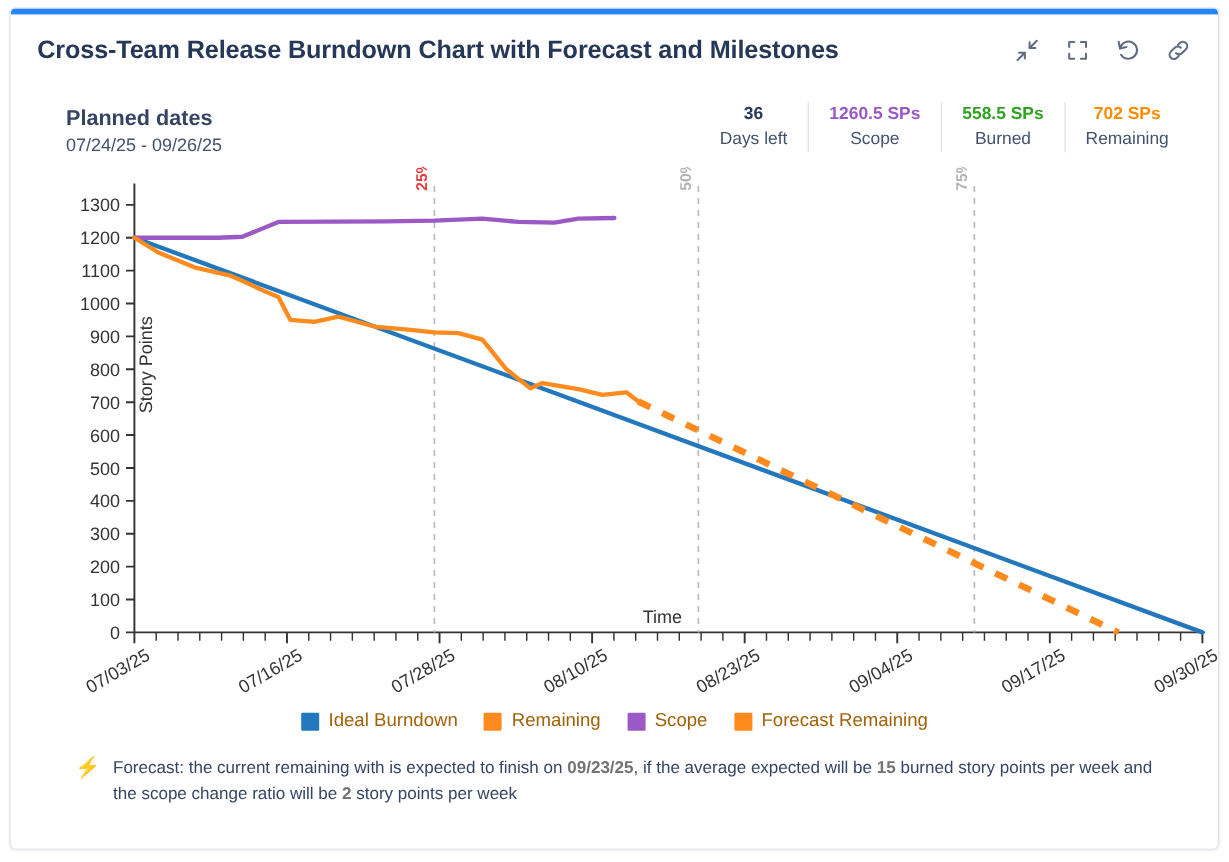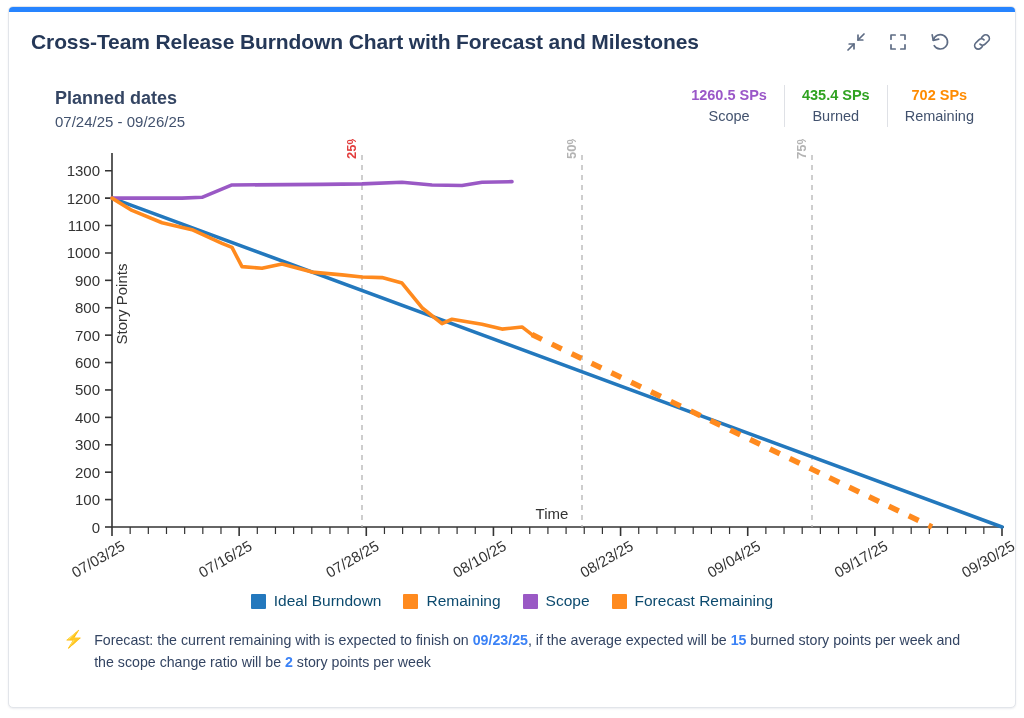--- a/index.html
+++ b/index.html
@@ -54,30 +54,30 @@
 
   .chart-area { position:absolute; top: 132px; left: 0; width: 1008px; height: 470px; }
   .chart-area svg { display:block; }
 
   .legend {
     position:absolute; top: 585px; left:0; width:100%;
     display:flex; justify-content:center; align-items:center; gap: 22px;
   }
   .legend-item { display:flex; align-items:center; gap:8px; cursor:pointer; }
   .legend-swatch { width:15px; height:15px; border-radius:1px; display:block; }
-  .legend-label { font-size:15.5px; color:#0c4a6e; }
+  .legend-label { font-size:15.5px; color:#a16207; }
 
   .footer {
     position:absolute; top: 622px; left:0; width:100%;
     display:flex; align-items:flex-start; gap:10px;
     padding: 0 46px 0 54px;
   }
   .bolt { color:#ff8b00; font-size:17px; line-height:20px; flex:0 0 auto; margin-top:1px; }
   .footer-text { font-size:14.2px; color:#344563; line-height:22px; }
-  .footer-text b { color:#3b82f6; }
+  .footer-text b { color:#737373; }
 </style>
 </head>
 <body>
 
 <div class="page-wrap">
   <div class="card">
 
     <div class="accent-bar"></div>
 
     <div class="card-header">
@@ -119,25 +119,29 @@
       </div>
     </div>
 
     <div class="stats-row">
       <div class="planned">
         <div class="planned-title">Planned dates</div>
         <div class="planned-dates">07/24/25 - 09/26/25</div>
       </div>
       <div class="stat-group">
         <div class="stat">
+          <span class="stat-val" style="color:#253858">36</span>
+          <span class="stat-lab">Days left</span>
+        </div>
+        <div class="stat">
           <span class="stat-val" style="color:#9a57c8">1260.5 SPs</span>
           <span class="stat-lab">Scope</span>
         </div>
         <div class="stat">
-          <span class="stat-val" style="color:#2fa220">435.4 SPs</span>
+          <span class="stat-val" style="color:#2fa220">558.5 SPs</span>
           <span class="stat-lab">Burned</span>
         </div>
         <div class="stat">
           <span class="stat-val" style="color:#ff8b00">702 SPs</span>
           <span class="stat-lab">Remaining</span>
         </div>
       </div>
     </div>
 
     <div class="chart-area">

